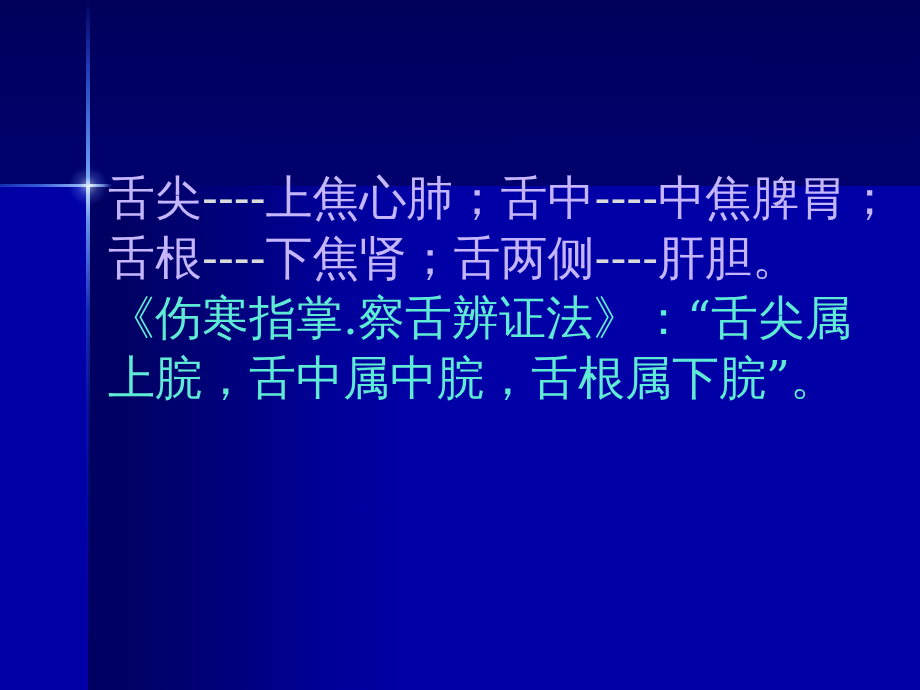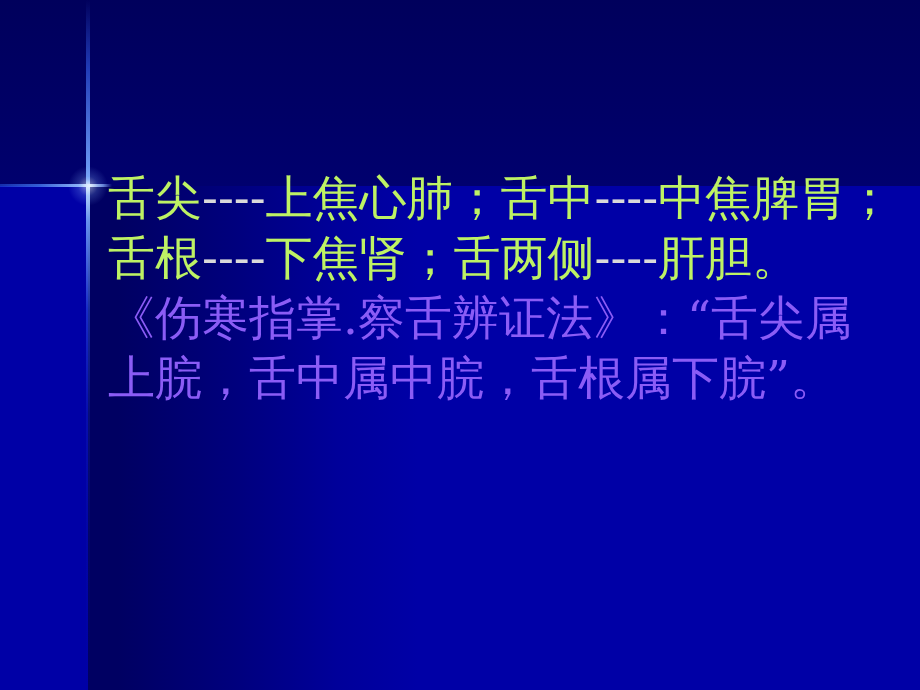--- a/index.html
+++ b/index.html
@@ -95,22 +95,22 @@
     position: absolute;
     left: 108px;
     top: 168px;
     width: 790px;
     font-size: 47px;
     line-height: 60px;
     letter-spacing: 0px;
     white-space: pre-wrap;
     word-break: break-all;
   }
-  .yellow { color: #bef264; }
-  .white  { color: #8b5cf6; }
+  .yellow { color: #c4b5fd; }
+  .white  { color: #5eead4; }
   .dash   { color: #D9D9D9; letter-spacing: 0px; }
 </style>
 </head>
 <body>
 
 <div id="slide">
 
   <div class="bg-top"></div>
   <div class="bg-top-wash"></div>
   <div class="bg-bottom"></div>

